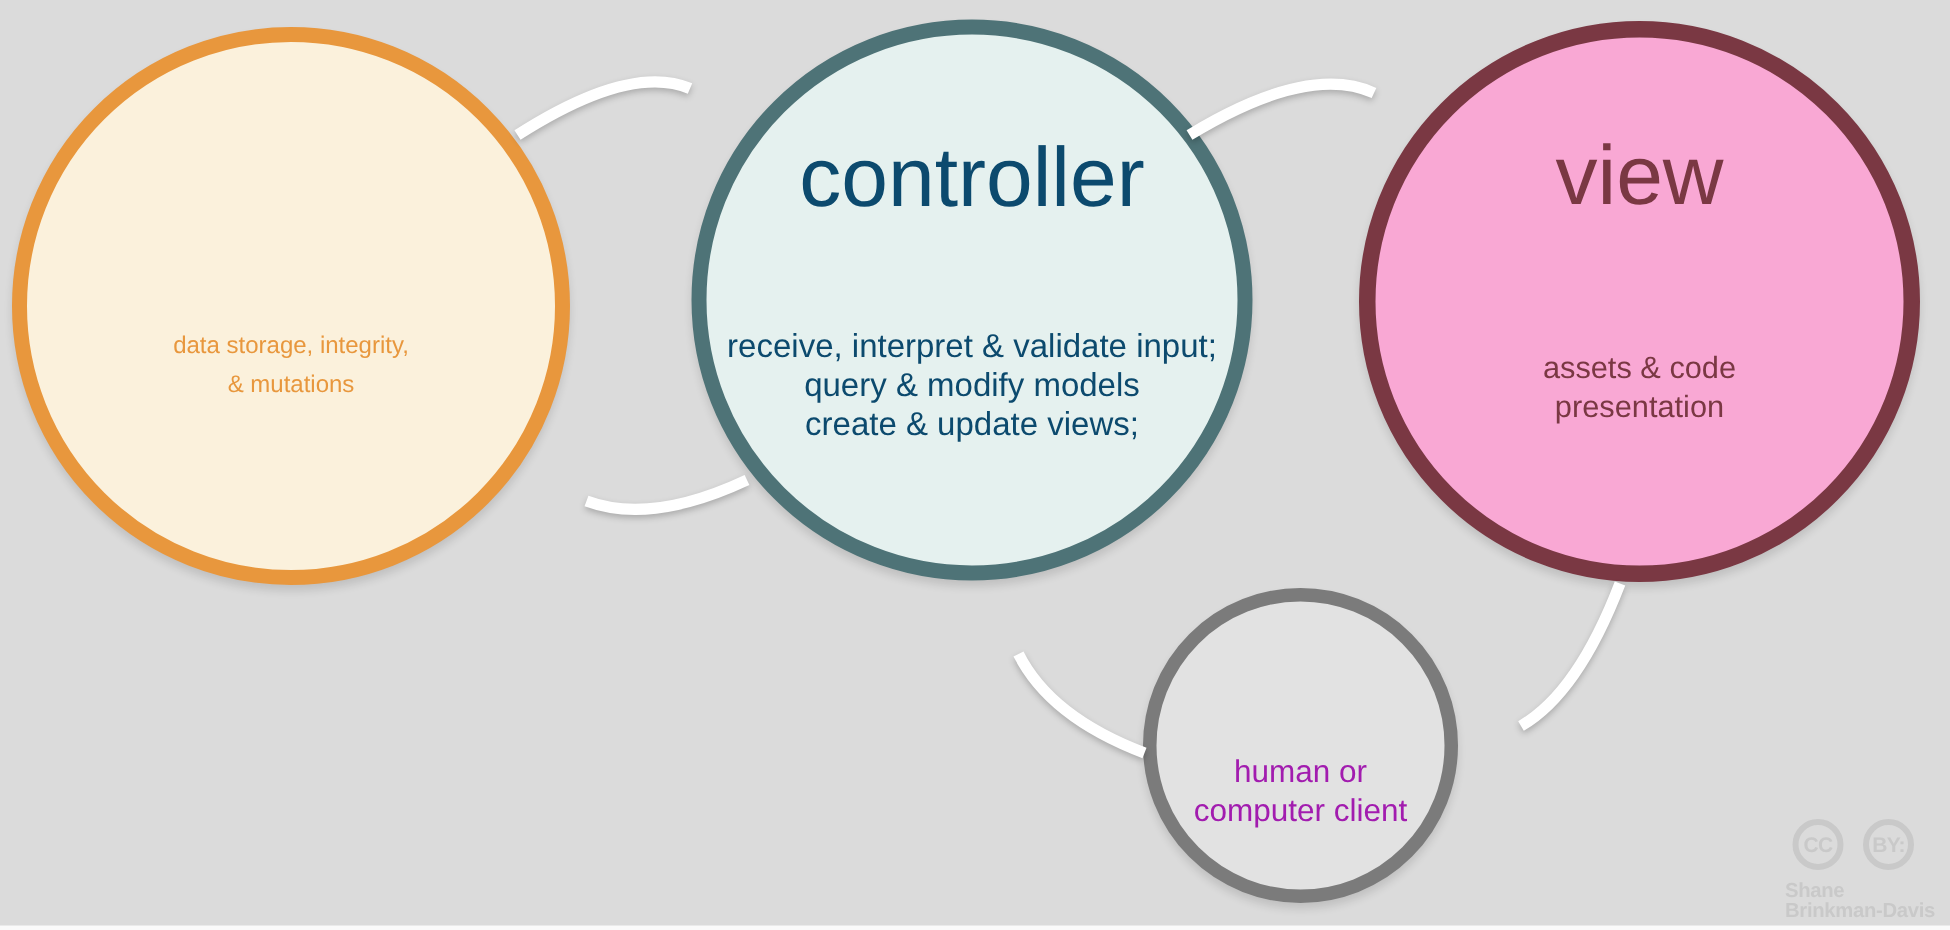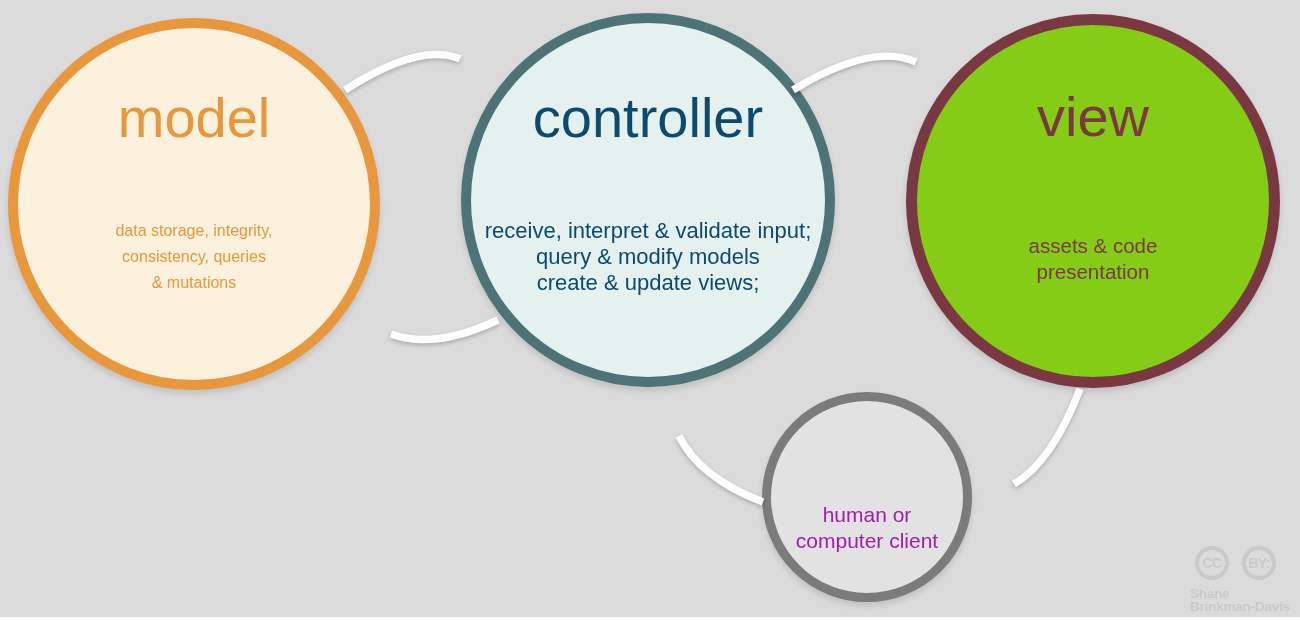--- a/index.html
+++ b/index.html
@@ -25,21 +25,21 @@
            background:#fbf1dc; border:10px solid #e8973d; color:#e8973d; }
   .model .title { top:62px; font-size:56px; }
   .model .desc  { top:190px; font-size:16px; line-height:26px; }
 
   .controller { left:461px; top:13px; width:374px; height:374px;
                 background:#e5f1ef; border:10px solid #4e7377; color:#0c4a6e; }
   .controller .title { top:67px; font-size:56px; }
   .controller .desc  { top:195px; font-size:22px; line-height:26px; }
 
   .viewnode { left:906px; top:14px; width:374px; height:374px;
-              background:#84cc16; border:11px solid #7a3843; color:#7a3843; }
+              background:#f9a8d4; border:11px solid #7a3843; color:#7a3843; }
   .viewnode .title { top:64px; font-size:56px; }
   .viewnode .desc  { top:208px; font-size:20.5px; line-height:26px; }
 
   .user { left:762px; top:392px; width:210px; height:210px;
           background:#e2e2e2; border:9px solid #7b7b7b; color:#7b7b7b; }
   .user .title { top:42px; font-size:46px; }
   .user .desc  { top:101px; font-size:21px; line-height:26px; color:#a21caf; }
 
   
   .arrows {
@@ -73,24 +73,22 @@
       </marker>
     </defs>
     <path d="M345,90 Q420,42 460,59" marker-end="url(#ah)"></path>
     <path d="M793,90 Q872,42 916,62" marker-end="url(#ah)"></path>
     <path d="M498,320 Q434,350 391,334" marker-end="url(#ah)"></path>
     <path d="M1080,389 Q1052,462 1014,484" marker-end="url(#ah)"></path>
     <path d="M763,502 Q700,478 679,436" marker-end="url(#ah)"></path>
   </svg>
 
   <div class="node model">
-    <div class="title">model</div>
     <div class="desc">
       <div>data storage, integrity,</div>
-      <div>consistency, queries</div>
       <div>&amp; mutations</div>
     </div>
   </div>
 
   <div class="node controller">
     <div class="title">controller</div>
     <div class="desc">
       <div>receive, interpret &amp; validate input;</div>
       <div>query &amp; modify models</div>
       <div>create &amp; update views;</div>

